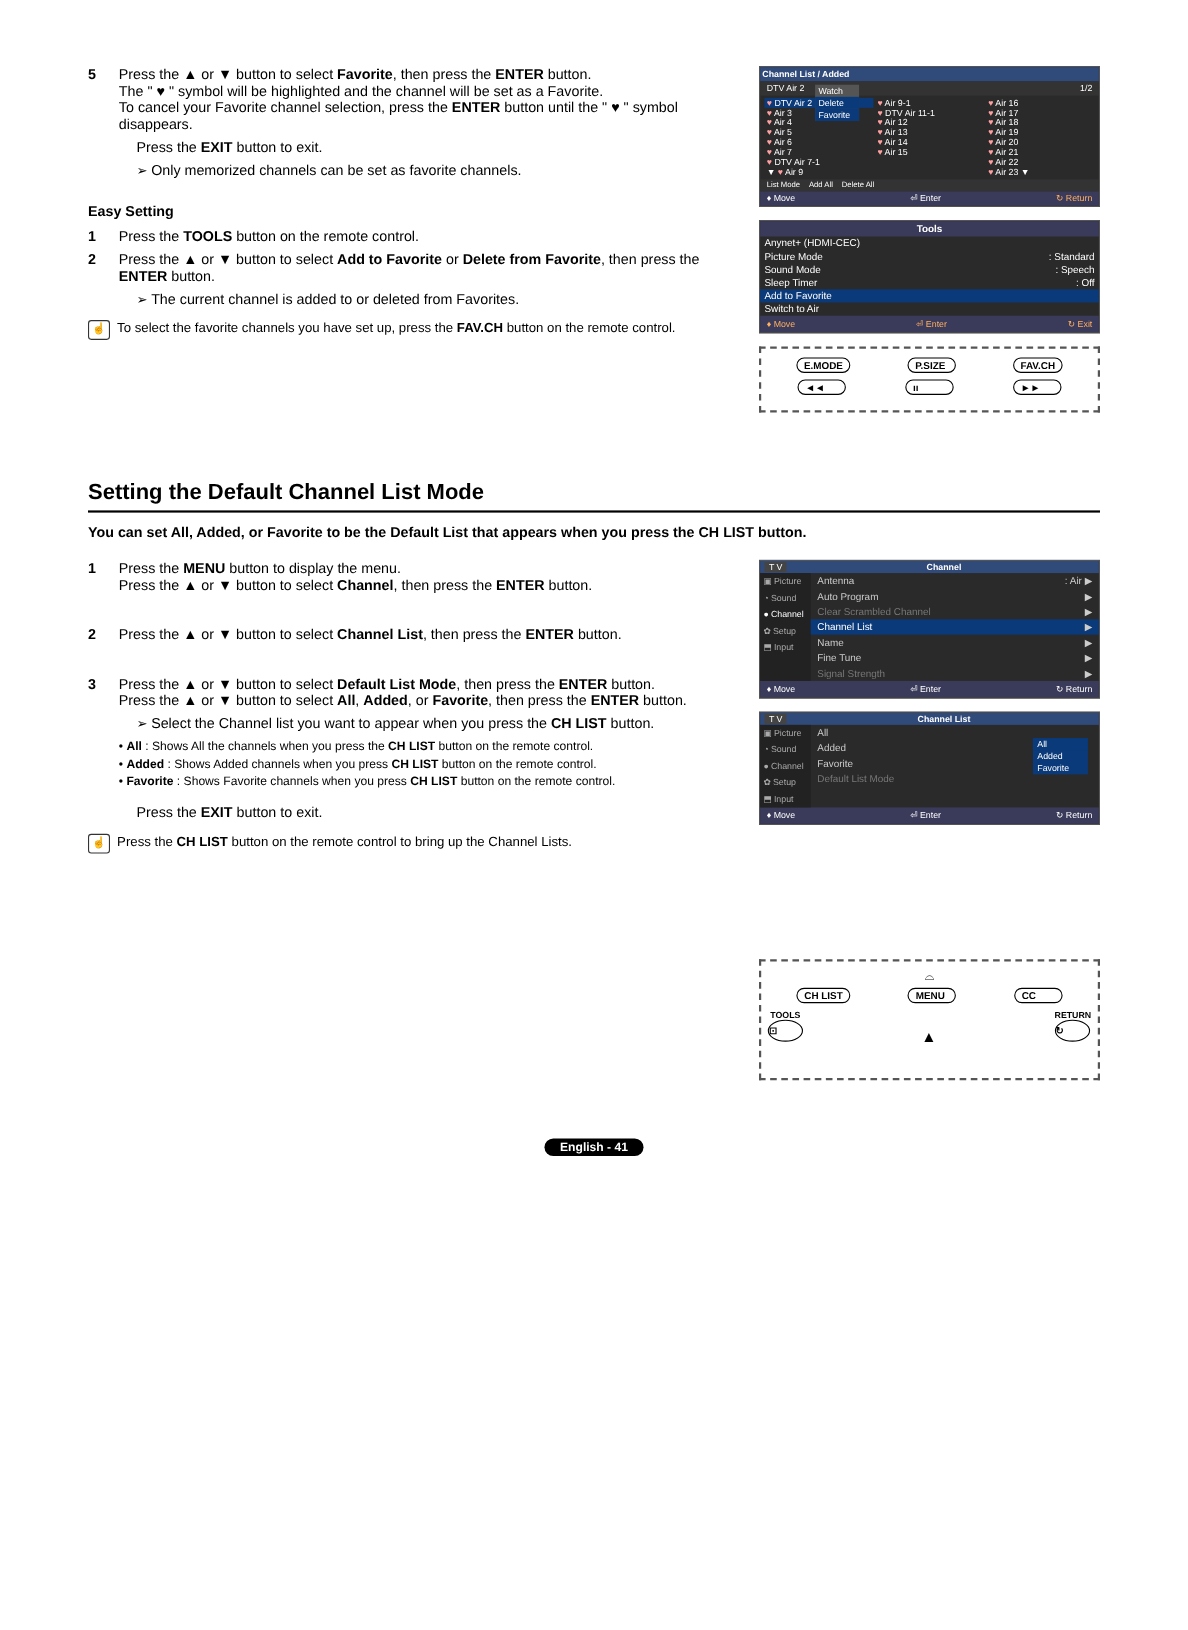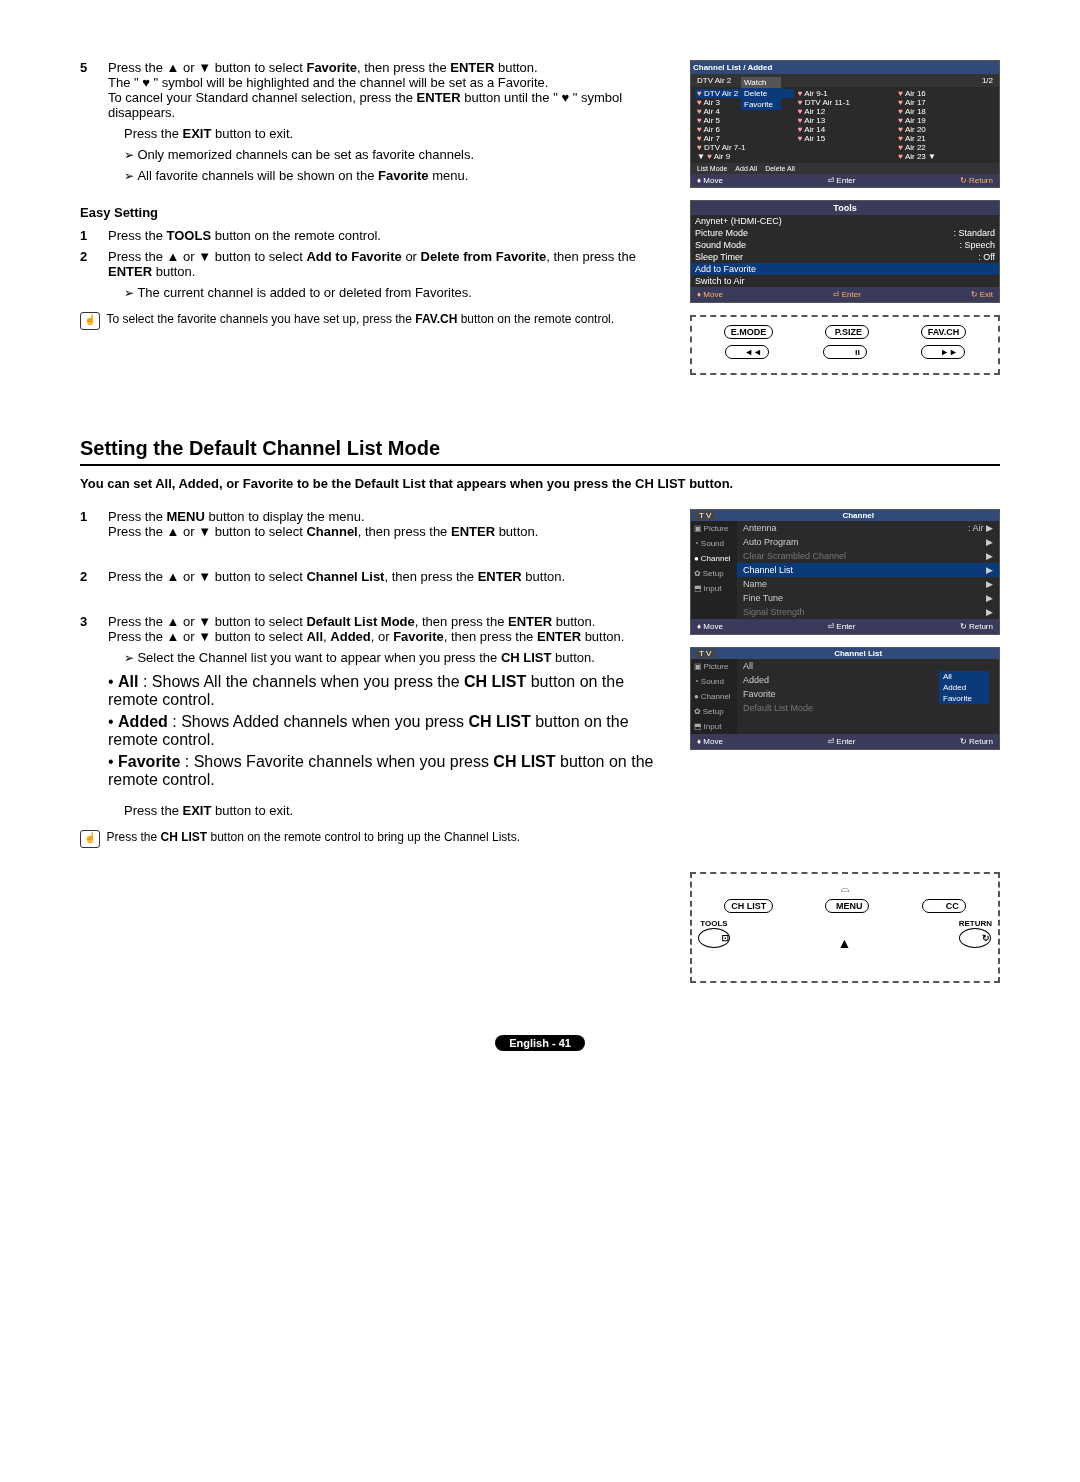--- a/index.html
+++ b/index.html
@@ -15,21 +15,21 @@
 b{font-weight:bold}
 .sub-h{font-weight:bold;margin:22px 0 8px 0}
 .section-title{font-size:20px;font-weight:bold;margin:50px 0 4px 0}
 .hr{border-bottom:2px solid #000;margin-bottom:10px}
 .intro{font-weight:bold;font-size:13px;margin-bottom:18px}
 .content-split{display:flex;gap:20px}
 .left-col{flex:1}
 .right-col{width:310px}
 .step-block{margin-bottom:30px}
 .bullets{margin-left:28px;margin-top:8px}
-.bullets div{font-size:16px;margin-bottom:4px}
+.bullets div{font-size:11px;margin-bottom:4px}
 .page-footer{text-align:center;margin-top:40px}
 .footer-pill{display:inline-block;background:#000;color:#fff;border-radius:10px;padding:2px 14px;font-size:11px;font-weight:bold}
 
 
 .tv-panel{background:#2a2a2a;color:#fff;font-size:9px;border:1px solid #555;margin-bottom:12px}
 .tv-title{background:#3a3a5a;color:#fff;text-align:center;padding:2px;font-size:9px;font-weight:bold}
 .tv-footer{background:#3a3a5a;color:#fff;padding:3px 6px;font-size:8px;display:flex;justify-content:space-between}
 .tools-item{padding:1px 4px;display:flex;justify-content:space-between}
 .tools-hl{background:#0a3a7a;padding:1px 4px}
 .menu-row{display:flex}
@@ -58,21 +58,21 @@
 .ch-foot1{background:#333;padding:2px 6px;font-size:7px;display:flex;gap:8px}
 .ch-foot2{background:#3a3a5a;padding:2px 6px;font-size:8px;display:flex;justify-content:space-between}
 .popup{position:absolute;left:50px;top:16px;background:#555;font-size:8px;width:40px}
 .popup div{padding:1px 3px}
 .popup .p-hl{background:#0a3a7a}
 .ch-wrap{position:relative}
 
 
 .remote{border:2px dashed #555;padding:8px 6px;background:#fff;margin-bottom:12px}
 .remote-row{display:flex;justify-content:space-around;margin-bottom:6px}
-.r-btn{border:1.5px solid #000;border-radius:10px;padding:1px 6px;font-size:9px;font-weight:bold;min-width:30px;text-align:right}
+.r-btn{border:1.5px solid #000;border-radius:10px;padding:1px 6px;font-size:9px;font-weight:bold;min-width:30px;text-align:left}
 .r-oval{border-radius:12px}
 .r-label{font-size:8px;font-weight:bold;text-align:center}
 .dpad{position:relative;width:60px;height:40px;margin:4px auto}
 .dpad-c{position:absolute;left:50%;top:50%;transform:translate(-50%,-50%);font-size:14px}
 
 .tv-head-row{display:flex;background:#304a7a;padding:1px 4px;font-size:8px}
 .tv-head-left{background:#444;padding:0 4px;margin-right:6px}
 </style>
 </head>
 <body>
@@ -80,30 +80,27 @@
 <div class="page">
 
   <div class="content-split">
     <div class="left-col">
 
       <div class="step-row">
         <div class="step-num">5</div>
         <div class="step-text">
           <span>Press the ▲ or ▼ button to select </span><b>Favorite</b><span>, then press the </span><b>ENTER</b><span> button.</span><br>
           <span>The " ♥ " symbol will be highlighted and the channel will be set as a Favorite.</span><br>
-          <span>To cancel your Standard channel selection, press the </span><b>ENTER</b><span> button until the " ♥ " symbol disappears.</span>
+          <span>To cancel your Favorite channel selection, press the </span><b>ENTER</b><span> button until the " ♥ " symbol disappears.</span>
         </div>
       </div>
       <div class="indent">
         <span>Press the </span><b>EXIT</b><span> button to exit.</span>
       </div>
       <div class="indent arrow">Only memorized channels can be set as favorite channels.</div>
-      <div class="indent arrow">
-        <span>All favorite channels will be shown on the </span><b>Favorite</b><span> menu.</span>
-      </div>
 
       <div class="sub-h">Easy Setting</div>
       <div class="step-row">
         <div class="step-num">1</div>
         <div class="step-text">
           <span>Press the </span><b>TOOLS</b><span> button on the remote control.</span>
         </div>
       </div>
       <div class="step-row">
         <div class="step-num">2</div>

